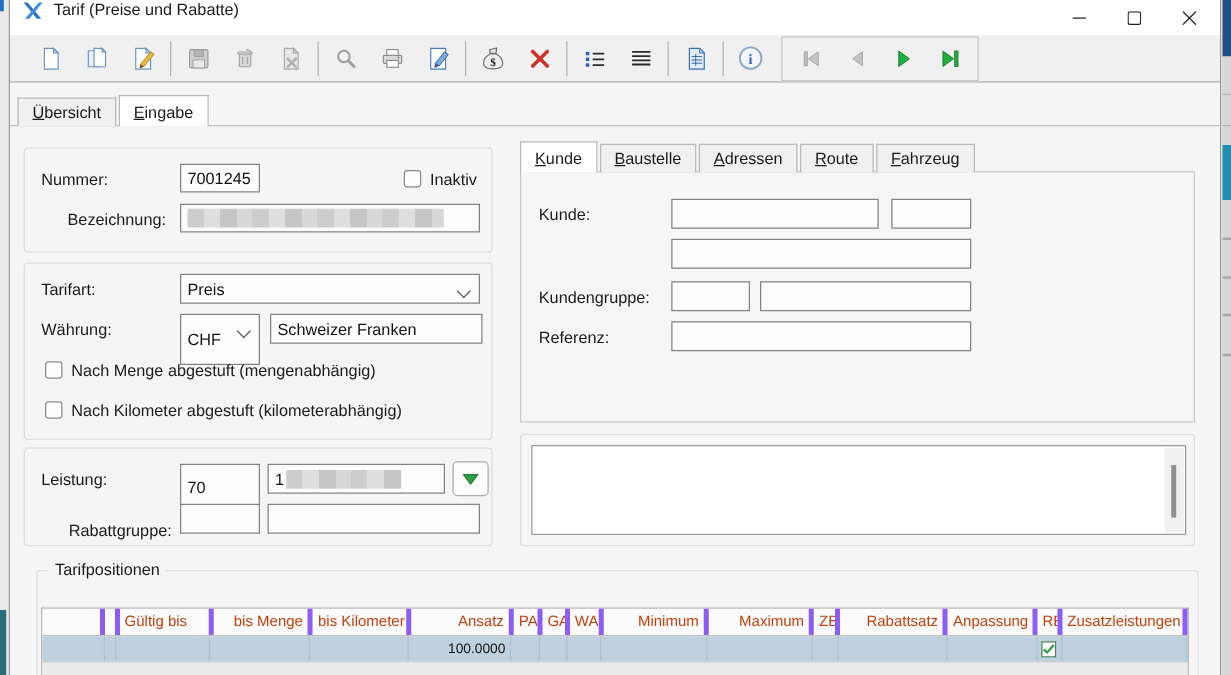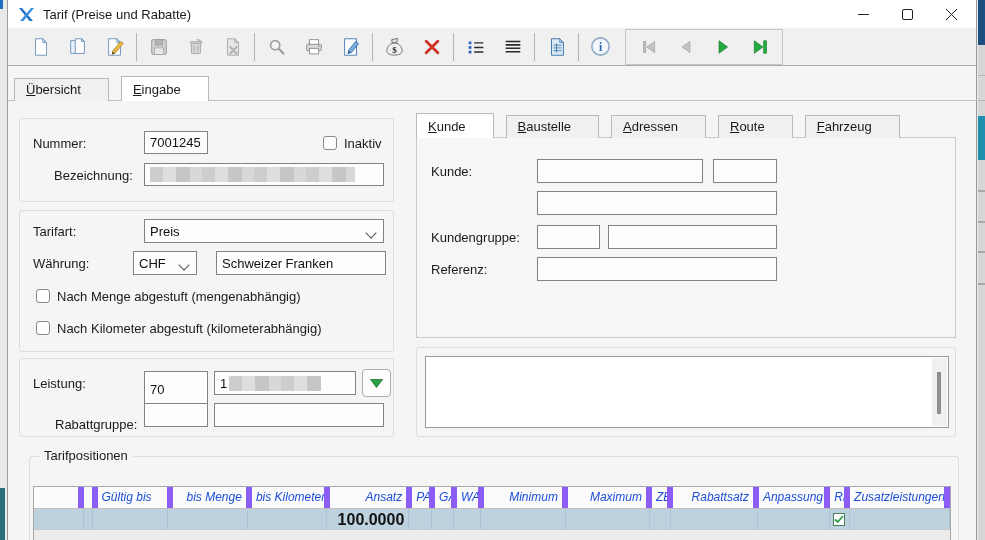--- a/index.html
+++ b/index.html
@@ -2,54 +2,54 @@
 <html><head>
 <meta charset="utf-8">
 <style>
   html,body{margin:0;padding:0;}
   body{font-family:"Liberation Sans", sans-serif; background:#eaeaea;}
   #screen{position:relative;width:985px;height:540px;overflow:hidden;background:#e9e9e9;}
   .abs{position:absolute;}
   
   #win{position:absolute;left:7px;top:0;width:970px;height:540px;background:#f5f5f5;
        border-left:1px solid #9a9a9a;border-right:1px solid #9a9a9a;box-sizing:border-box;}
-  #titlebar{position:absolute;left:0;top:0;right:0;height:28px;background:#ffffff;display:flex;align-items:center;}
+  #titlebar{position:absolute;left:0;top:0;right:0;height:28px;background:#ffffff;display:flex;align-items:flex-start;}
   #title-text{font-size:13px;color:#191919;margin-left:8px;}
   .winctl{width:44px;height:28px;display:flex;align-items:center;justify-content:center;}
   
   #toolbar{position:absolute;left:0;top:28px;right:0;height:38px;background:#f0f0f0;
            border-bottom:1px solid #adadad;display:flex;align-items:center;padding-left:14px;box-sizing:border-box;}
   .tbtn{width:37px;height:32px;display:flex;align-items:center;justify-content:center;}
   .tsep{width:1px;height:28px;background:#b3b3b3;margin:0 3px;}
   #navgroup{display:flex;align-items:center;border:1px solid #c6c6c6;background:#f0f0f0;height:34px;margin-left:6px;padding:0 4px;}
   
   .tabstrip{position:absolute;display:flex;align-items:flex-end;}
-  .tab{font-size:13px;color:#1a1a1a;padding:3px 27px 4px 11px;border:1px solid #b9b9b9;border-bottom:none;
-       background:#f0f0f0;margin-right:12px;white-space:nowrap;}
+  .tab{font-size:13px;color:#1a1a1a;padding:3px 11px 4px 11px;border:1px solid #b9b9b9;border-bottom:none;
+       background:#f0f0f0;margin-right:2px;white-space:nowrap;}
   .tab.active{background:#ffffff;padding-top:5px;position:relative;z-index:3;}
   .tabline{position:absolute;height:1px;background:#c2c2c2;}
   
   .gbox{position:absolute;border:1px solid #dcdcdc;border-radius:3px;box-sizing:border-box;}
   .label{position:absolute;font-size:13px;color:#1a1a1a;white-space:nowrap;}
   .tbox{position:absolute;background:#fdfdfd;border:1px solid #828282;box-sizing:border-box;
         font-size:13px;color:#111;display:flex;align-items:center;padding:0 5px;overflow:hidden;}
   .combo .chev{position:absolute;right:8px;top:9px;width:7px;height:7px;border-right:1.4px solid #555;
         border-bottom:1.4px solid #555;transform:rotate(45deg);}
   .cb{position:absolute;width:14px;height:14px;border:1px solid #8a8a8a;border-radius:3px;background:#fdfdfd;box-sizing:border-box;}
   .redact{height:15px;background:
       repeating-linear-gradient(90deg,#cdcdcd 0 13px,#dedede 13px 26px,#c6c6c6 26px 40px,#d8d8d8 40px 52px);
       border-radius:1px;}
   
   #postable{position:absolute;left:32px;top:486px;width:916px;border:1px solid #a8a8a8;border-bottom:none;background:#fff;}
   .thead{display:flex;height:21px;background:#fbfbfb;border-bottom:1px solid #c0c0c0;}
-  .th{font-size:12px;color:#1d4ed8;line-height:20px;padding:0 4px;box-sizing:border-box;border-right:6px solid #8b5cf6;
-      white-space:nowrap;overflow:hidden;font-style:italic;}
+  .th{font-size:12px;color:#c2410c;line-height:20px;padding:0 4px;box-sizing:border-box;border-right:4px solid #8b5cf6;
+      white-space:nowrap;overflow:hidden;}
   .trow{display:flex;height:20px;background:#bdd1df;}
-  .td{font-size:16px;color:#111;line-height:19px;padding:0 4px;box-sizing:border-box;border-right:1px solid #aec2d1;
-      display:flex;align-items:center;font-weight:bold;}
+  .td{font-size:11px;color:#111;line-height:19px;padding:0 4px;box-sizing:border-box;border-right:1px solid #aec2d1;
+      display:flex;align-items:center;}
   .tfill{height:20px;background:#ececec;border-top:1px solid #c9c9c9;}
   .rbcb{width:13px;height:13px;border:1px solid #47805a;background:#fdfdfd;margin:0 auto;display:flex;align-items:center;justify-content:center;box-sizing:border-box;}
   
   .sbtrack{position:absolute;background:#f0f0f0;}
   .sbthumb{position:absolute;background:#8f8f8f;}
   u{text-decoration:underline;}
 </style>
 </head>
 <body>
 
@@ -254,21 +254,21 @@
       <span class="redact" style="width:205px;"></span>
     </div>
 
     <span class="label" style="left:25px;top:224px;">Tarifart:</span>
     <div class="tbox combo" style="left:136px;top:219px;width:240px;height:24px;">
       <span>Preis</span>
       <span class="chev"></span>
     </div>
 
     <span class="label" style="left:25px;top:256px;text-align:right;">Währung:</span>
-    <div class="tbox combo" style="left:125px;top:251px;width:64px;height:24px;">
+    <div class="tbox combo" style="left:136px;top:251px;width:64px;height:41px;">
       <span>CHF</span>
       <span class="chev"></span>
     </div>
     <div class="tbox" style="left:208px;top:251px;width:170px;height:24px;">
       <span>Schweizer Franken</span>
     </div>
 
     <span class="cb" style="left:28px;top:289px;"></span>
     <span class="label" style="left:49px;top:289px;">Nach Menge abgestuft (mengenabhängig)</span>
     <span class="cb" style="left:28px;top:321px;"></span>

